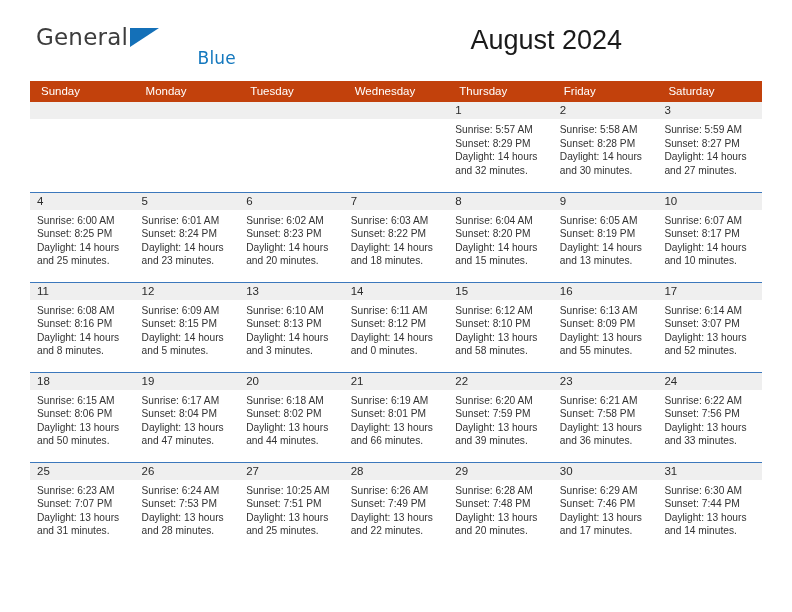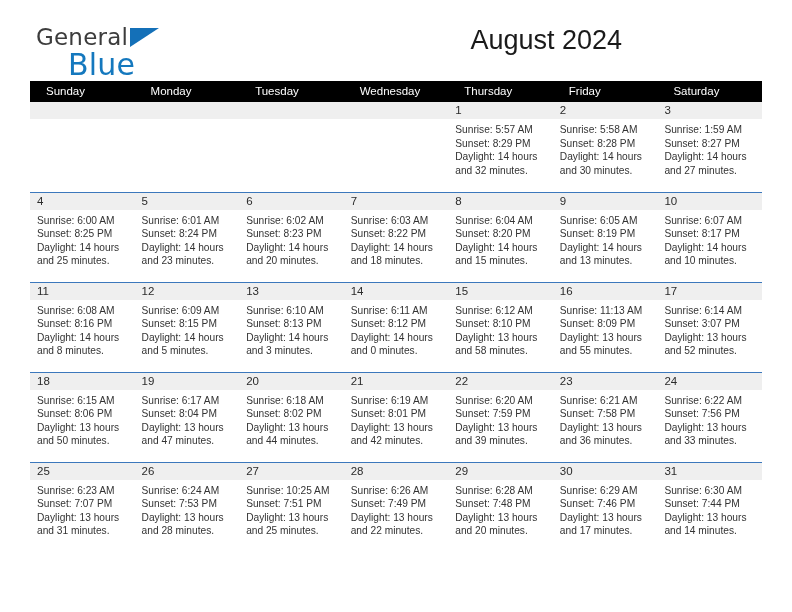--- a/index.html
+++ b/index.html
@@ -43,25 +43,26 @@
     font-size: 23px;
     color: #3c3c3c;
     letter-spacing: .2px;
     font-family: "DejaVu Sans", sans-serif;
     font-weight: 400;
   }
   .logo-blue {
     display: block;
     margin-top: 1px;
     margin-left: 32px;
-    font-size: 30px;
+    font-size: 17px;
     color: #1478be;
     letter-spacing: .2px;
     font-family: "DejaVu Sans", sans-serif;
     font-weight: 400;
+    text-align: right;
   }
   .logo-tri {
     position: absolute;
     left: 100px;
     top: 2px;
     width: 0;
     height: 0;
     border-left: 29px solid #1470b8;
     border-bottom: 19px solid transparent;
   }
@@ -84,26 +85,26 @@
   }
 
   
   .calendar {
     margin-top: 9px;
     width: 732px;
     border-collapse: collapse;
     table-layout: fixed;
   }
   .calendar th {
-    background: #000000;
+    background: #c2410c;
     color: #ffffff;
     font-size: 11.5px;
     font-weight: 400;
     text-align: left;
-    padding: 4px 0 5px 16px;
+    padding: 4px 0 5px 11px;
     border: none;
   }
   .calendar td {
     vertical-align: top;
     padding: 0;
     border: none;
     border-top: 1.4px solid #3c78bc;
     height: 90px;
     box-sizing: border-box;
   }
@@ -191,21 +192,21 @@
             <div class="cell-body">
               <div>Sunrise: 5:58 AM</div>
               <div>Sunset: 8:28 PM</div>
               <div>Daylight: 14 hours</div>
               <div>and 30 minutes.</div>
             </div>
           </td>
           <td class="">
             <div class="daynum-band">3</div>
             <div class="cell-body">
-              <div>Sunrise: 1:59 AM</div>
+              <div>Sunrise: 5:59 AM</div>
               <div>Sunset: 8:27 PM</div>
               <div>Daylight: 14 hours</div>
               <div>and 27 minutes.</div>
             </div>
           </td>
         </tr>
         <tr class="week">
           <td class="">
             <div class="daynum-band">4</div>
             <div class="cell-body">
@@ -312,21 +313,21 @@
             <div class="cell-body">
               <div>Sunrise: 6:12 AM</div>
               <div>Sunset: 8:10 PM</div>
               <div>Daylight: 13 hours</div>
               <div>and 58 minutes.</div>
             </div>
           </td>
           <td class="">
             <div class="daynum-band">16</div>
             <div class="cell-body">
-              <div>Sunrise: 11:13 AM</div>
+              <div>Sunrise: 6:13 AM</div>
               <div>Sunset: 8:09 PM</div>
               <div>Daylight: 13 hours</div>
               <div>and 55 minutes.</div>
             </div>
           </td>
           <td class="">
             <div class="daynum-band">17</div>
             <div class="cell-body">
               <div>Sunrise: 6:14 AM</div>
               <div>Sunset: 3:07 PM</div>
@@ -362,21 +363,21 @@
               <div>Daylight: 13 hours</div>
               <div>and 44 minutes.</div>
             </div>
           </td>
           <td class="">
             <div class="daynum-band">21</div>
             <div class="cell-body">
               <div>Sunrise: 6:19 AM</div>
               <div>Sunset: 8:01 PM</div>
               <div>Daylight: 13 hours</div>
-              <div>and 42 minutes.</div>
+              <div>and 66 minutes.</div>
             </div>
           </td>
           <td class="">
             <div class="daynum-band">22</div>
             <div class="cell-body">
               <div>Sunrise: 6:20 AM</div>
               <div>Sunset: 7:59 PM</div>
               <div>Daylight: 13 hours</div>
               <div>and 39 minutes.</div>
             </div>

